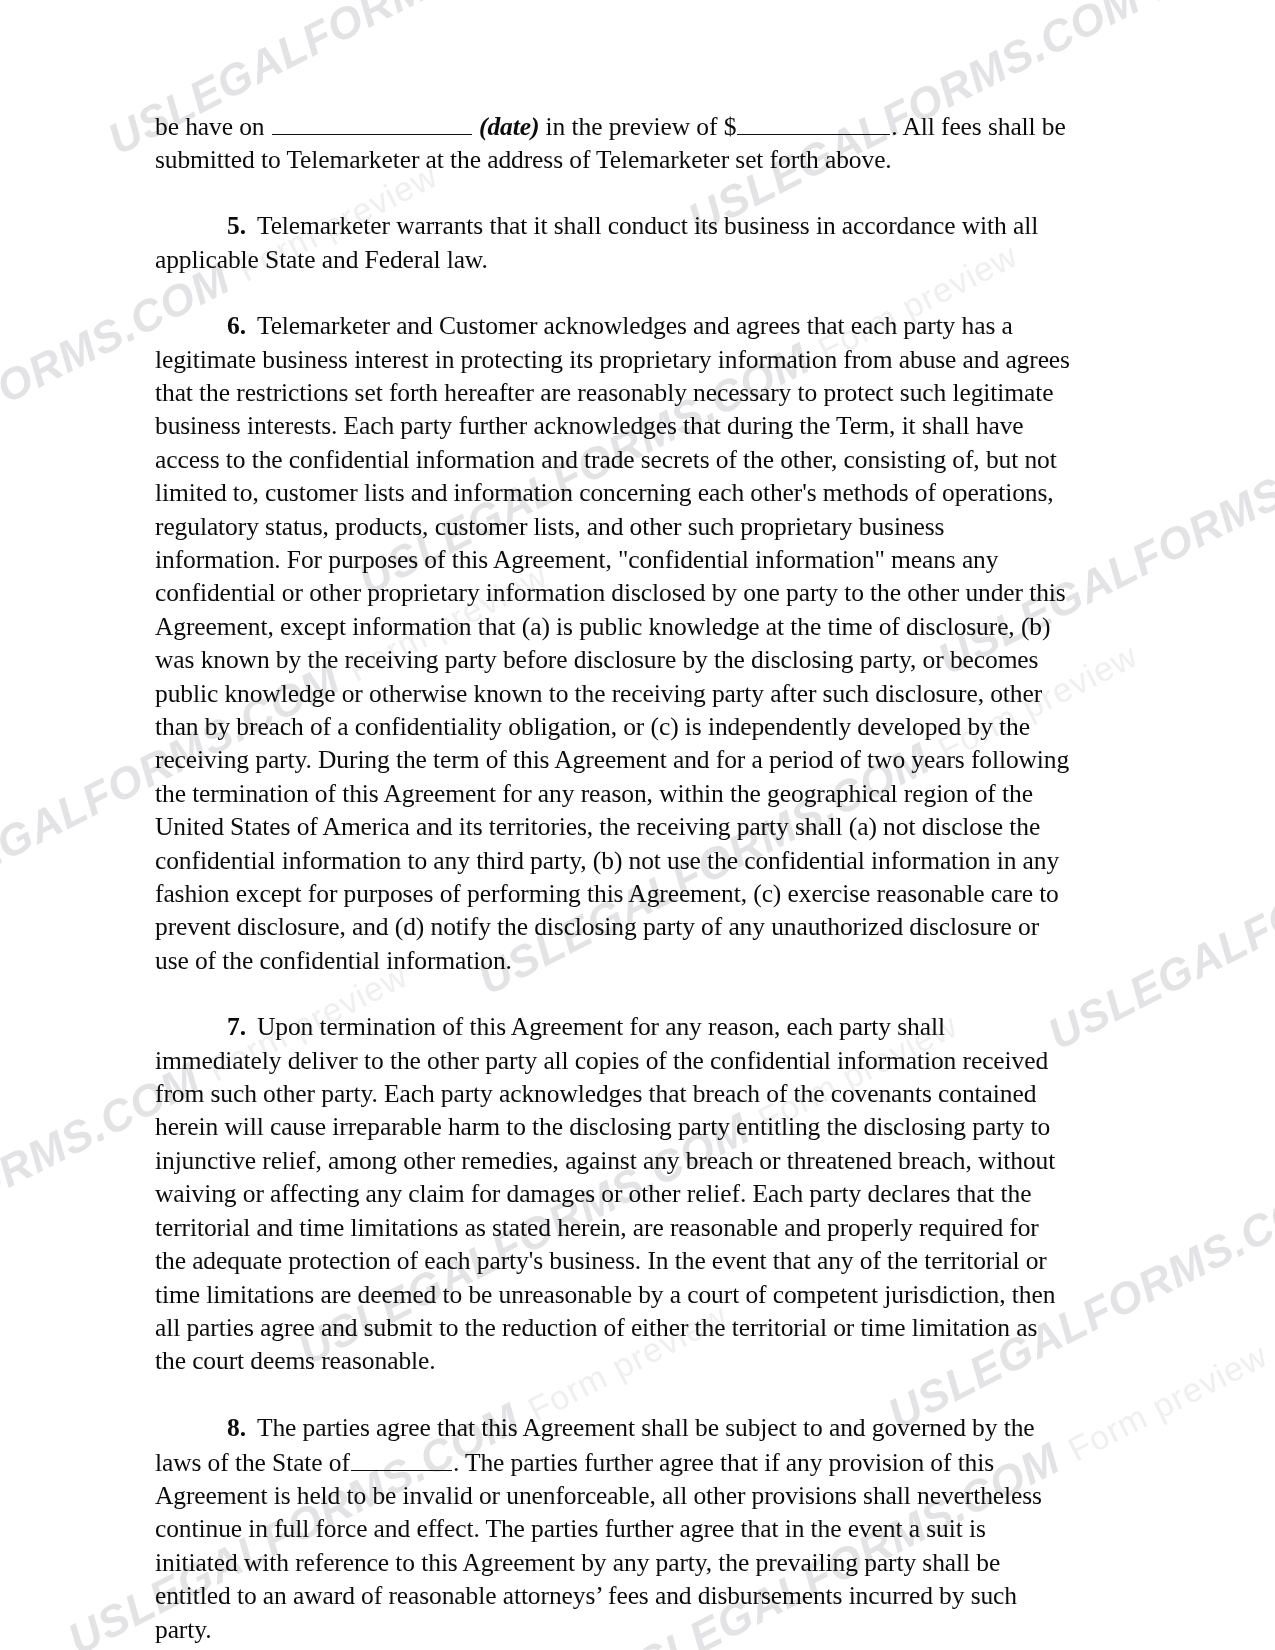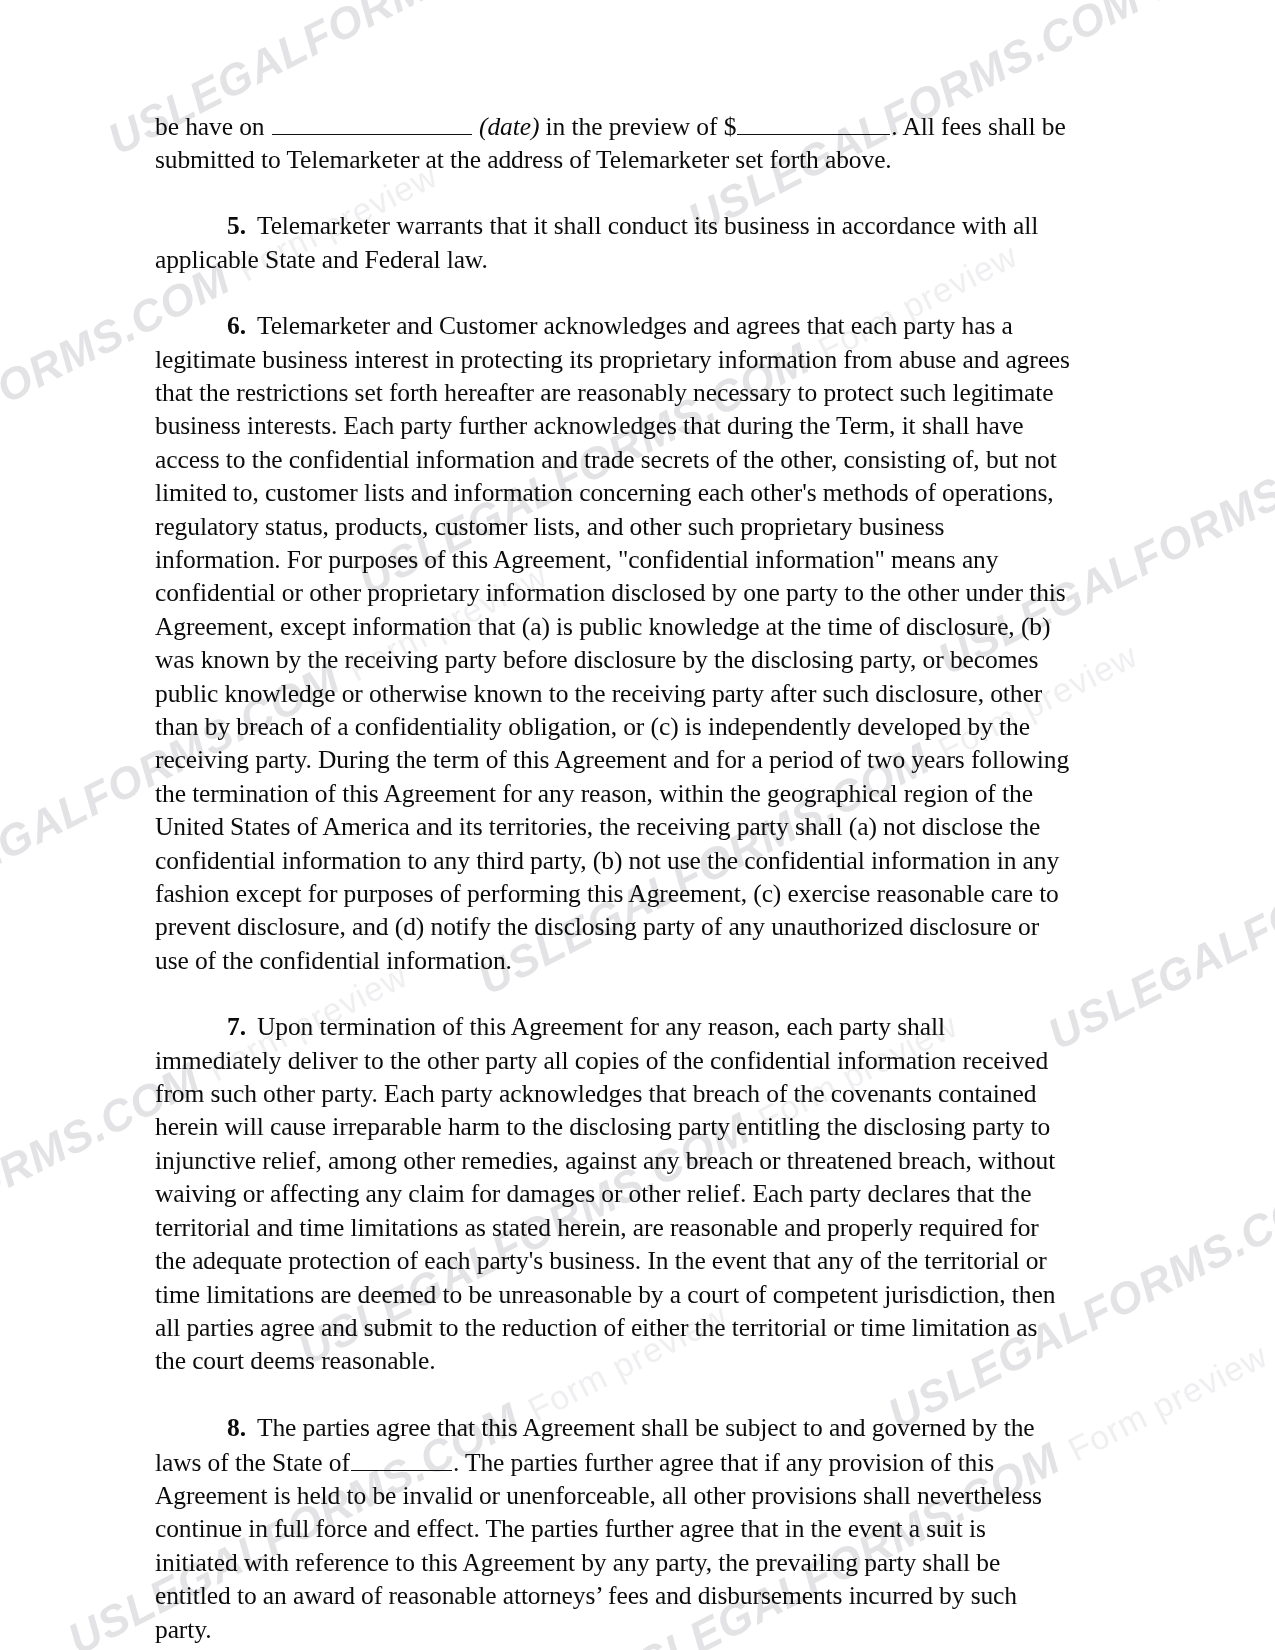--- a/index.html
+++ b/index.html
@@ -72,21 +72,21 @@
     width: 72px;
   }
   .num {
     font-weight: bold;
   }
   .gap-after-num {
     display: inline-block;
     width: 11px;
   }
   .date-tag {
-    font-weight: normal;
+    font-weight: bold;
     font-style: italic;
   }
   .blank {
     display: inline-block;
     border-bottom: 1.6px solid #111;
     vertical-align: baseline;
     height: 1em;
     margin: 0 1px;
   }
   .blank-date { width: 200px; }

